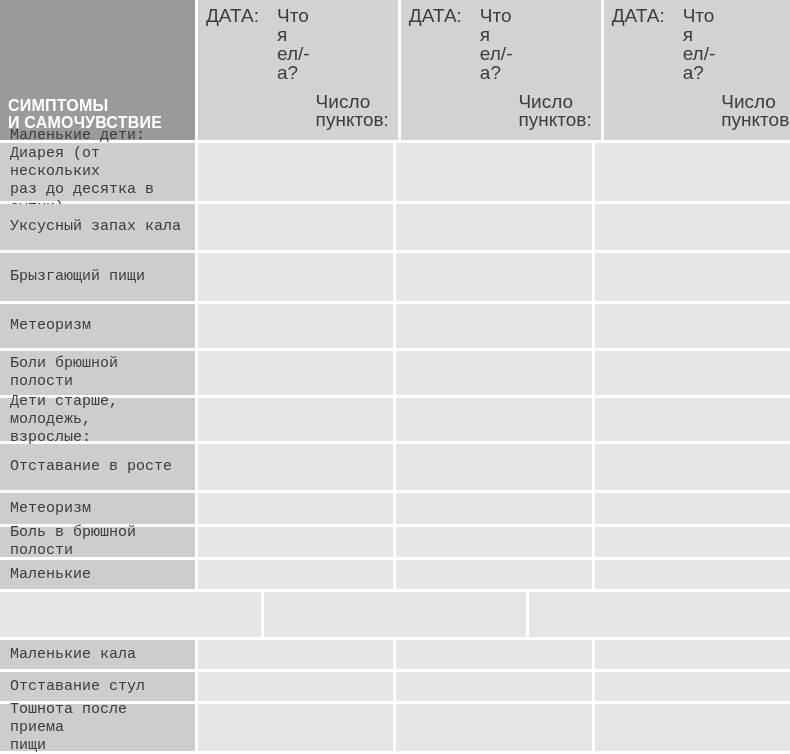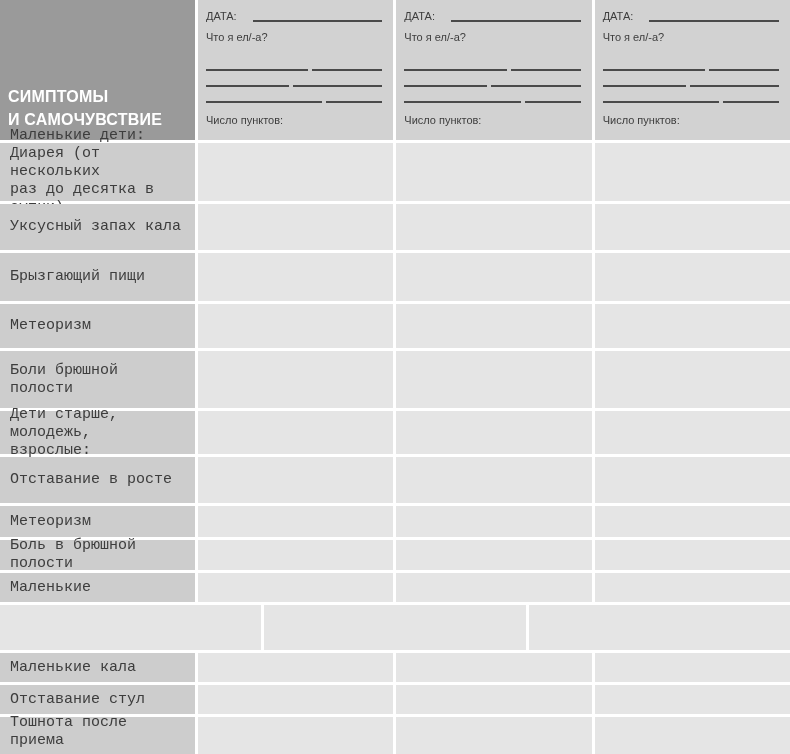--- a/index.html
+++ b/index.html
@@ -28,31 +28,31 @@
     background: #9a9a9a;
     display: flex;
     flex-direction: column;
     justify-content: flex-end;
     padding: 8px 8px 9px 8px;
   }
   .corner .title {
     color: #ffffff;
     font-weight: bold;
     font-size: 16px;
-    line-height: 23px;
+    line-height: 17px;
     letter-spacing: 0.2px;
     white-space: pre-line;
     margin-top: 40px;
   }
   .date-header {
     background: #d2d2d2;
     display: flex;
-    flex-direction: column;
+    flex-direction: row;
     padding: 6px 9px 11px 8px;
-    font-size: 11px;
+    font-size: 19px;
   }
   .date-line-row {
     display: flex;
     align-items: flex-start;
     height: 22px;
   }
   .date-line-row .lbl { line-height: 20px; }
   .date-fill {
     flex: 1 1 auto;
     height: 16px;
@@ -188,21 +188,21 @@
     <div class="c-data entry"></div>
   </div>
 
   <div class="row" style="height:44px">
     <div class="c-label sym-label">Метеоризм</div>
     <div class="c-data entry"></div>
     <div class="c-data entry"></div>
     <div class="c-data entry"></div>
   </div>
 
-  <div class="row" style="height:57px">
+  <div class="row" style="height:44px">
     <div class="c-label sym-label">Боли брюшной полости</div>
     <div class="c-data entry"></div>
     <div class="c-data entry"></div>
     <div class="c-data entry"></div>
   </div>
 
   <div class="row" style="height:43px">
     <div class="c-label sym-label">Дети старше, молодежь,
 взрослые:</div>
     <div class="c-data entry"></div>
@@ -253,19 +253,19 @@
 
   <div class="row" style="height:29px">
     <div class="c-label sym-label">Отставание стул</div>
     <div class="c-data entry"></div>
     <div class="c-data entry"></div>
     <div class="c-data entry"></div>
   </div>
 
   <div class="row" style="height:47px">
     <div class="c-label sym-label">Тошнота после приема
-сутки</div>
+пищи</div>
     <div class="c-data entry"></div>
     <div class="c-data entry"></div>
     <div class="c-data entry"></div>
   </div>
 
 </div>
 
 </body></html>

